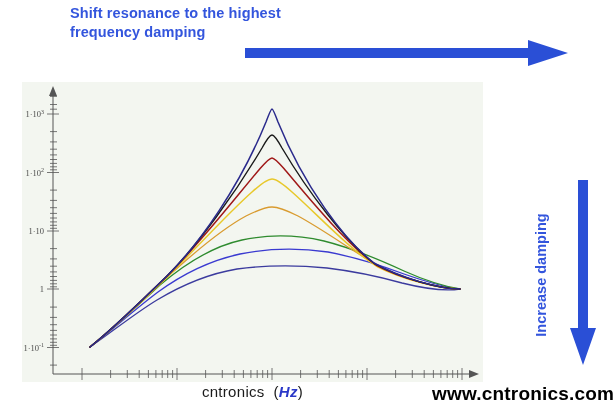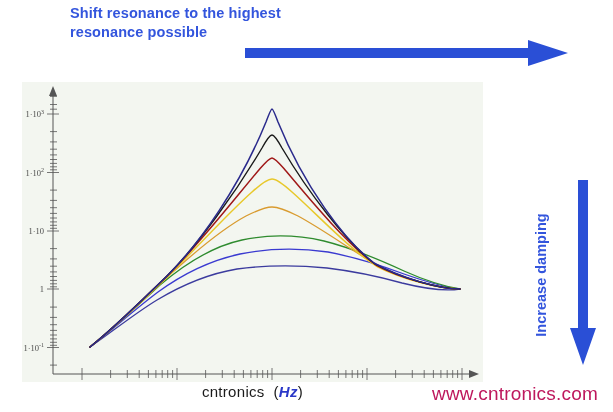--- a/index.html
+++ b/index.html
@@ -86,33 +86,34 @@
     font-weight:bold;
     font-style:italic;
   }
   .xaxis-title .paren{color:#1a1a1a;font-weight:normal;font-style:normal;}
 
   
   .watermark{
     position:absolute;
     left:432px; top:383px;
     font-size:19px;
-    color:#be185d;
+    color:#000000;
     letter-spacing:0.2px;
     white-space:nowrap;
+    font-weight:bold;
   }
 </style>
 </head>
 <body>
 
 <div class="root">
 
   <div class="headline">
     <span class="headline-line">Shift resonance to the highest</span>
-    <span class="headline-line">resonance possible</span>
+    <span class="headline-line">frequency damping</span>
   </div>
 
   <svg class="arrow-right" viewBox="0 0 323 26">
     <polygon points="0,8 283,8 283,0 323,13 283,26 283,18 0,18" fill="#2a4fd6"></polygon>
   </svg>
 
   <svg class="arrow-down" viewBox="0 0 26 185">
     <polygon points="8,0 18,0 18,148 26,148 13,185 0,148 8,148" fill="#2a4fd6"></polygon>
   </svg>
 

